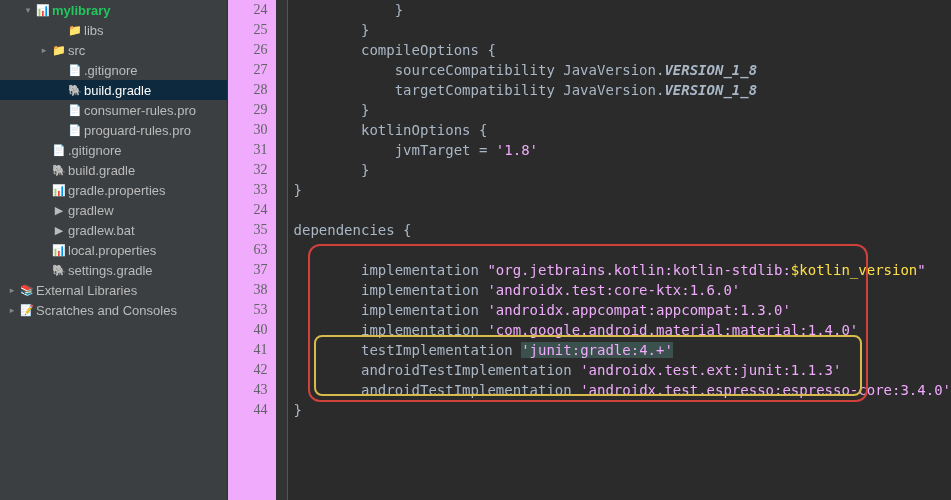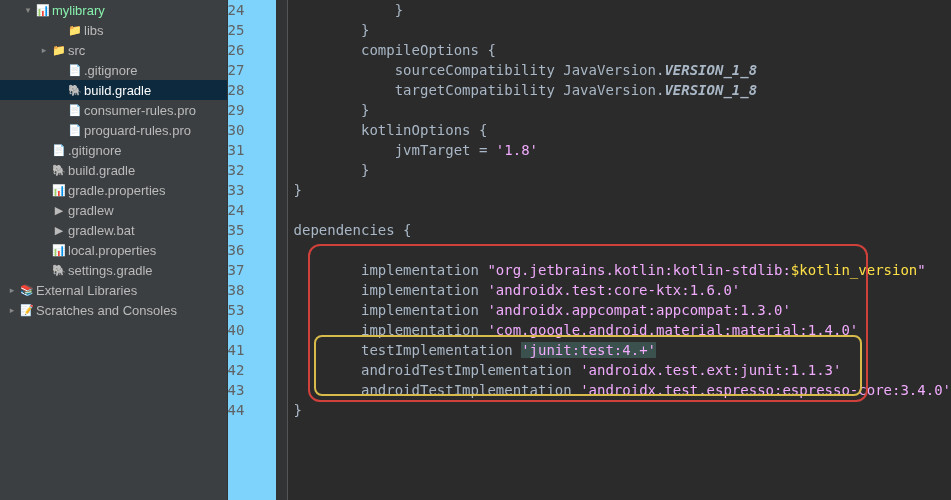--- a/index.html
+++ b/index.html
@@ -31,40 +31,42 @@
 }
 .tree-row.selected { background: #0d293e; color: #fff; }
 .tree-row .chev {
   width: 12px;
   text-align: center;
   color: #888;
   font-size: 9px;
 }
 .tree-row .icon { width: 18px; text-align: center; font-size: 11px; }
 .tree-row .label { flex: 1; white-space: nowrap; }
-.bold { font-weight: 400; color: #86efac; }
+.bold { font-weight: 700; color: #22c55e; }
 .indent-0 { padding-left: 6px; }
 .indent-1 { padding-left: 22px; }
 .indent-2 { padding-left: 38px; }
 .indent-3 { padding-left: 54px; }
 
 .editor {
   flex: 1;
   background: #2b2b2b;
   display: flex;
   position: relative;
   font-size: 14px;
   line-height: 20px;
 }
 .gutter {
   width: 48px;
-  background: #7dd3fc;
+  background: #f0abfc;
   color: #606366;
+  text-align: right;
   padding-right: 8px;
   user-select: none;
+  font-family: Liberation Serif, serif;
 }
 .gutter .ln { height: 20px; }
 .fold-gutter {
   width: 12px;
   background: #313335;
   border-right: 1px solid #555;
 }
 .code {
   flex: 1;
   padding-left: 6px;
@@ -185,21 +187,21 @@
       <div class="ln">26</div>
       <div class="ln">27</div>
       <div class="ln">28</div>
       <div class="ln">29</div>
       <div class="ln">30</div>
       <div class="ln">31</div>
       <div class="ln">32</div>
       <div class="ln">33</div>
       <div class="ln">24</div>
       <div class="ln">35</div>
-      <div class="ln">36</div>
+      <div class="ln">63</div>
       <div class="ln">37</div>
       <div class="ln">38</div>
       <div class="ln">53</div>
       <div class="ln">40</div>
       <div class="ln">41</div>
       <div class="ln">42</div>
       <div class="ln">43</div>
       <div class="ln">44</div>
     </div>
   <div class="fold-gutter"></div>
@@ -214,20 +216,20 @@
       <div class="line">            <span class="plain">jvmTarget = </span><span class="str">'1.8'</span></div>
       <div class="line">        <span class="plain">}</span></div>
       <div class="line"><span class="plain">}</span></div>
       <div class="line"><span class="plain"></span></div>
       <div class="line"><span class="plain">dependencies {</span></div>
       <div class="line"><span class="plain"></span></div>
       <div class="line">        <span class="plain">implementation </span><span class="str">"org.jetbrains.kotlin:kotlin-stdlib:</span><span class="varref">$kotlin_version</span><span class="str">"</span></div>
       <div class="line">        <span class="plain">implementation </span><span class="str">'androidx.test:core-ktx:1.6.0'</span></div>
       <div class="line">        <span class="plain">implementation </span><span class="str">'androidx.appcompat:appcompat:1.3.0'</span></div>
       <div class="line">        <span class="plain">implementation </span><span class="str">'com.google.android.material:material:1.4.0'</span></div>
-      <div class="line">        <span class="plain">testImplementation </span><span class="str str-bg">'junit:test:4.+'</span></div>
+      <div class="line">        <span class="plain">testImplementation </span><span class="str str-bg">'junit:gradle:4.+'</span></div>
       <div class="line">        <span class="plain">androidTestImplementation </span><span class="str">'androidx.test.ext:junit:1.1.3'</span></div>
       <div class="line">        <span class="plain">androidTestImplementation </span><span class="str">'androidx.test.espresso:espresso-core:3.4.0'</span></div>
       <div class="line"><span class="plain">}</span></div>
     </div>
   <div class="anno-outer" style="left:80px; top:244px; width:560px; height:158px;"></div>
   <div class="anno-inner" style="left:86px; top:335px; width:548px; height:61px;"></div>
 </div>
 
 </body></html>

